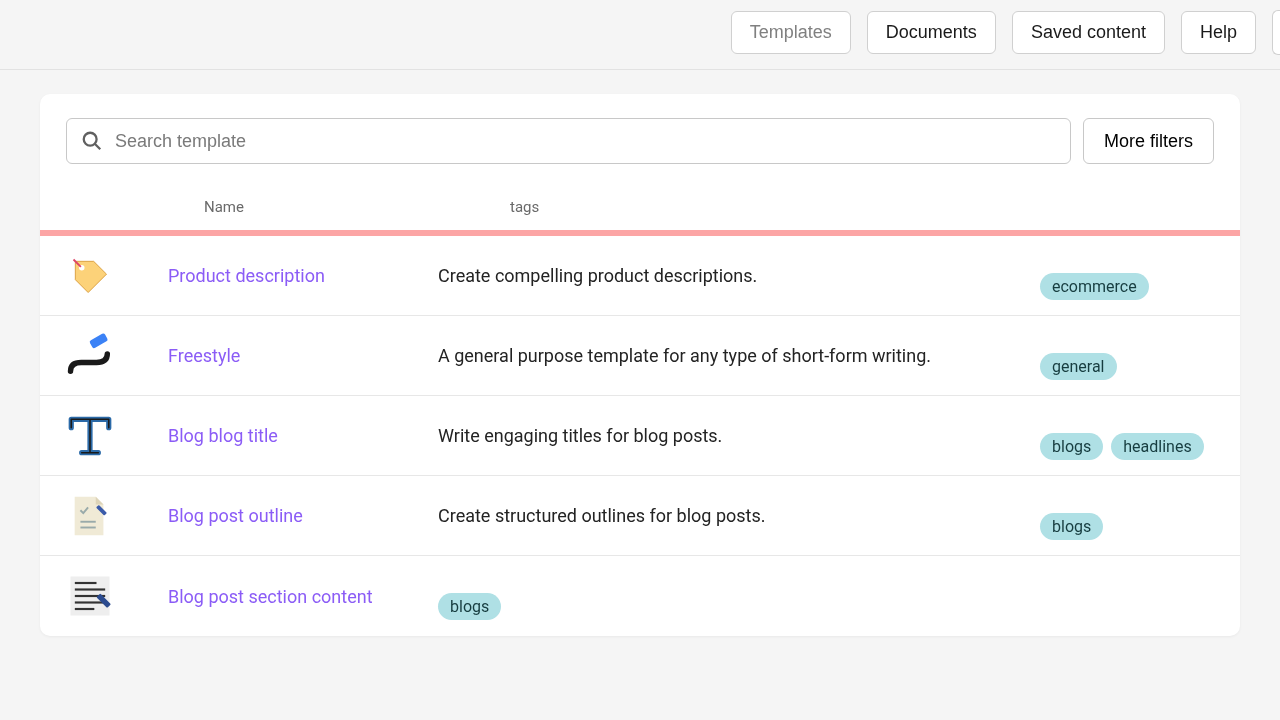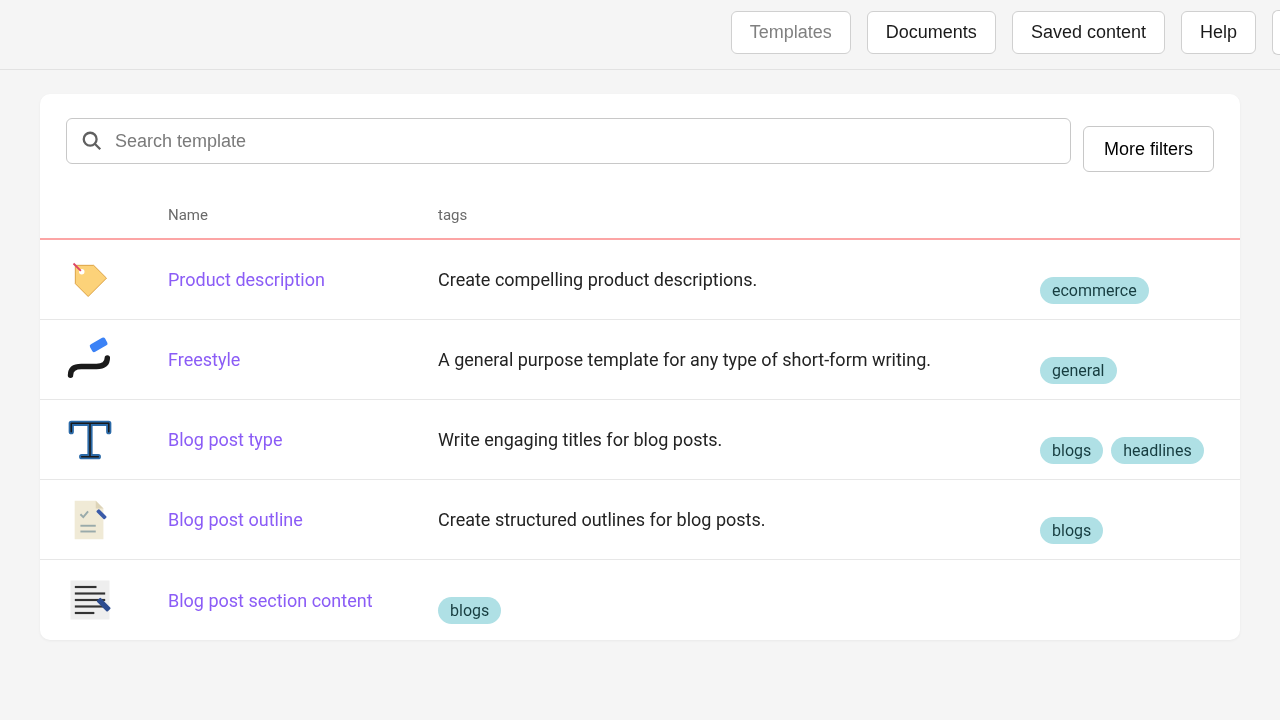--- a/index.html
+++ b/index.html
@@ -69,28 +69,28 @@
   .search-wrap input::placeholder { color: #7a7a7a; }
   .filter-btn {
     border: 1px solid #c8c8c8;
     background: #fff;
     border-radius: 6px;
     padding: 0 20px;
     height: 46px;
     font-size: 18px;
     font-weight: 500;
     cursor: pointer;
-    margin-top: 8px;
   }
   .theader {
     display: flex;
     padding: 14px 0 14px 0;
     font-size: 15px;
     color: #6a6a6a;
-    border-bottom: 2px solid #fca5a5;
+    border-bottom: 6px solid #fca5a5;
+    gap: 36px;
   }
   .col-icon { width: 128px; }
   .col-name { width: 270px; }
   .col-desc { flex: 1; }
   .col-tags { width: 200px; }
   .trow {
     display: flex;
     align-items: center;
     border-bottom: 1px solid #e7e7e7;
     min-height: 80px;
@@ -178,21 +178,21 @@
       </div>
       <div class="trow">
         <div class="icon-cell">
           <div class="ic">
             <svg width="50" height="54" viewBox="0 0 48 48">
               <path d="M6 8 L42 8 L42 16 M6 8 L6 16 M24 8 L24 40 M16 40 L32 40" fill="none" stroke="#2b6aa8" stroke-width="5" stroke-linecap="round" stroke-linejoin="round"></path>
               <path d="M6 8 L42 8 L42 16 M6 8 L6 16 M24 8 L24 40 M16 40 L32 40" fill="none" stroke="#1a1a1a" stroke-width="1.5" stroke-linecap="round" stroke-linejoin="round"></path>
             </svg>
           </div>
         </div>
-        <div class="name-cell">Blog post type</div>
+        <div class="name-cell">Blog blog title</div>
         <div class="desc-cell">Write engaging titles for blog posts.</div>
         <div class="tags-cell">
           <span class="tag">blogs</span>
           <span class="tag">headlines</span>
         </div>
       </div>
       <div class="trow">
         <div class="icon-cell">
           <div class="ic">
             <svg width="46" height="52" viewBox="0 0 48 48">

